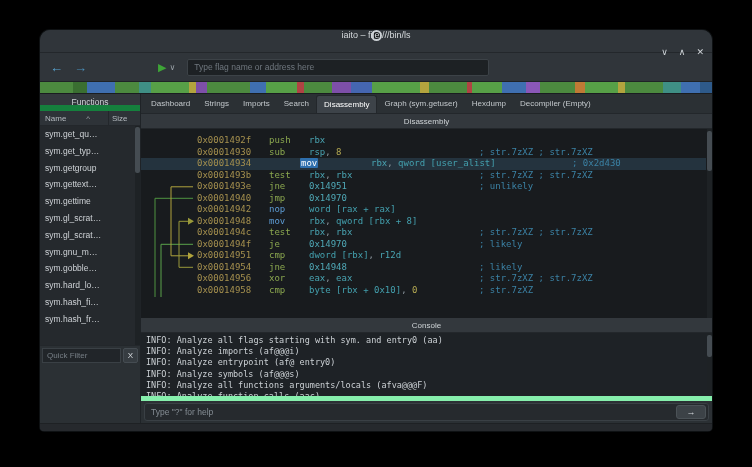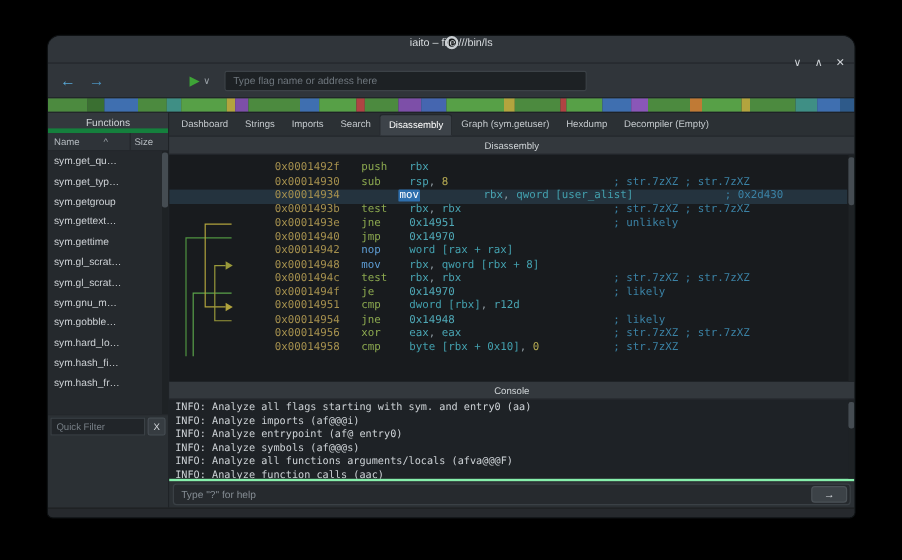--- a/index.html
+++ b/index.html
@@ -39,21 +39,21 @@
   
   .seekbar { height:12px; display:flex; border-bottom:1px solid #1a1d20; flex-shrink:0; }
   .seg { height:100%; }
 
   
   .main { flex:1; display:flex; min-height:0; }
 
   .left-panel { width:101px; background:#2b3034; border-right:1px solid #1f2327;
                 display:flex; flex-direction:column; flex-shrink:0; }
   .panel-title { height:17px; background:#33383d; font-size:8.5px; color:#ced3d6;
-                 text-align:center; line-height:17px; border-bottom:4px solid #15803d; }
+                 text-align:center; line-height:17px; border-bottom:6px solid #15803d; }
   .fn-cols { height:15px; display:flex; font-size:8px; color:#b5bbc0;
              background:#2e3338; border-bottom:1px solid #23272b; }
   .fn-col-name { flex:1; padding-left:5px; line-height:15px; display:flex; gap:20px; }
   .fn-sort { color:#9aa1a7; }
   .fn-col-size { width:32px; border-left:1px solid #23272b; padding-left:3px; line-height:15px; }
   .fn-list { height:219px; background:#25292d; position:relative; overflow:hidden; }
   .fn-row { height:16.8px; line-height:16.8px; font-size:8.5px; color:#ced2d6;
             padding-left:5px; white-space:nowrap; overflow:hidden; }
   .fn-row.sel { background:#2c6286; color:#fff; }
   .scroll-track { position:absolute; right:0; top:0; bottom:0; width:5px; background:#1e2225; }
@@ -74,36 +74,36 @@
   .tab.active { background:#3d4349; color:#fff; border:1px solid #23272b; border-bottom:none;
                 border-radius:3px 3px 0 0; }
   .dock-title { height:15px; background:#33383d; border-bottom:1px solid #23272b;
                 font-size:8px; color:#ced3d6; text-align:center; line-height:15px; }
 
   
   .disasm { flex:1; min-height:0; background:#181b1e; position:relative; overflow:hidden;
             font-family:"DejaVu Sans Mono", monospace; }
   .drows { position:absolute; left:0; top:6px; right:6px; }
   .drow { display:flex; height:11.5px; line-height:11.5px; font-size:9px;
-          padding-left:88px; white-space:nowrap; }
+          padding-left:56px; white-space:nowrap; }
   .drow.sel { background:rgba(72,122,160,0.25);gap:31px; }
   .addr { width:72px; flex-shrink:0; color:#a5904e; }
   .mnem { width:40px; flex-shrink:0; }
   .m-g { color:#8ba84f; }
   .m-b { color:#5d9cd4; }
   .mtext.mhl { background:#2e6fad; color:#fff; padding:0 1px; border-radius:1px; }
   .ops { width:170px; flex-shrink:0; }
   .op-reg { color:#49a4b2; } .op-pln { color:#8e99a0; } .op-num { color:#b5aa52; }
   .op-mem { color:#43a0ae; } .op-jmp { color:#4fa8b6; }
   .cmt { color:#3b82a5; }
   .jump-graph { position:absolute; left:0; top:0; }
 
   
   .console-body { height:68px; background:#1e2226; position:relative; overflow:hidden;
-                  border-bottom:2px solid #86efac; font-family:"DejaVu Sans Mono", monospace;
+                  border-bottom:5px solid #86efac; font-family:"DejaVu Sans Mono", monospace;
                   padding-top:2px; }
   .cline { font-size:8.5px; line-height:11.2px; color:#ccd1d5; padding-left:5px; white-space:nowrap; }
   .console-input { height:22px; background:#2b3034; display:flex; align-items:center; padding:2px 3px; }
   .ci-frame { flex:1; height:18px; background:#262a2e; border:1px solid #3a4045; border-radius:3px;
               display:flex; align-items:center; }
   .ci-input { flex:1; min-width:0; background:transparent; border:none; outline:none;
               color:#d0d4d8; font-size:8.5px; padding:0 6px; font-family:"Liberation Sans",sans-serif; }
   .ci-input::placeholder { color:#858d94; }
   .ci-send { width:30px; height:14px; margin-right:2px; background:#3c4247; border:1px solid #4b5257;
              border-radius:3px; color:#d7dbdf; font-size:9px; line-height:12px; text-align:center; }

